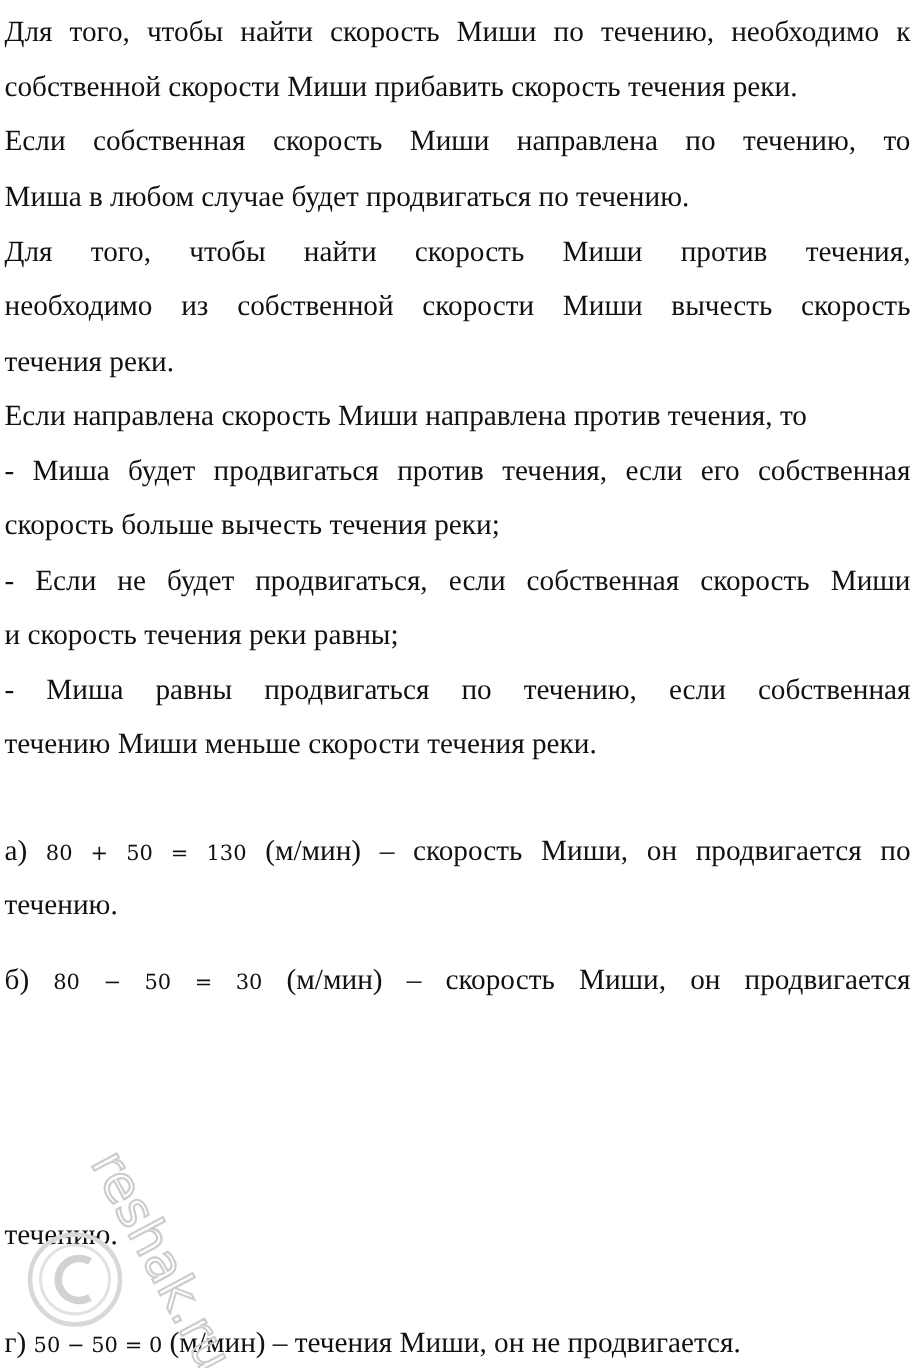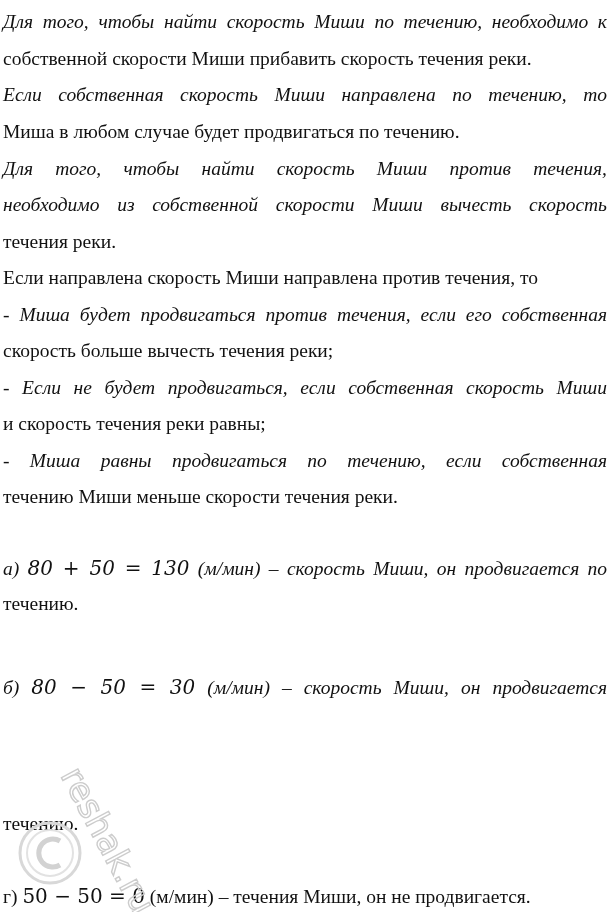--- a/index.html
+++ b/index.html
@@ -26,25 +26,24 @@
       position: absolute;
       left: 3px;
       width: 604px;
       font-size: 19.5px;
       line-height: 24px;
       white-space: nowrap;
     }
     .justify {
       text-align: justify;
       text-align-last: justify;
-      font-style: italic;
     }
     .math {
       font-family: "DejaVu Serif", "Liberation Serif", serif;
-      font-size: 20px;
+      font-size: 14px;
     }
     .watermark {
       position: absolute;
       left: 10px;
       top: 765px;
       width: 150px;
       height: 150px;
       pointer-events: none;
     }
   </style>
@@ -75,21 +74,21 @@
   <div class="line" style="top:485px">течению Миши меньше скорости течения реки.</div>
 
   <div class="line justify" style="top:556px">
     <span>а)</span>
     <span class="math">80 + 50 = 130</span>
     <span>(м/мин)</span>
     <span>– скорость Миши, он продвигается по</span>
   </div>
   <div class="line" style="top:592px">течению.</div>
 
-  <div class="line justify" style="top:675px">
+  <div class="line justify" style="top:642px">
     <span>б)</span>
     <span class="math">80 − 50 = 30</span>
     <span>(м/мин)</span>
     <span>– скорость Миши, он продвигается</span>
   </div>
 
   <div class="line" style="top:812px">течению.</div>
 
   <div class="line" style="top:884px">
     <span>г)</span>

